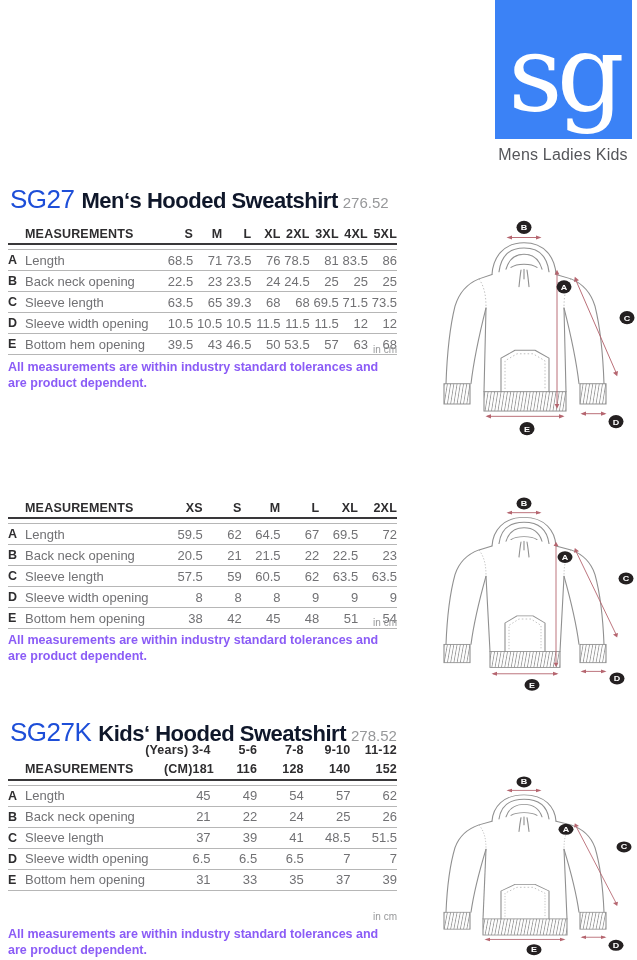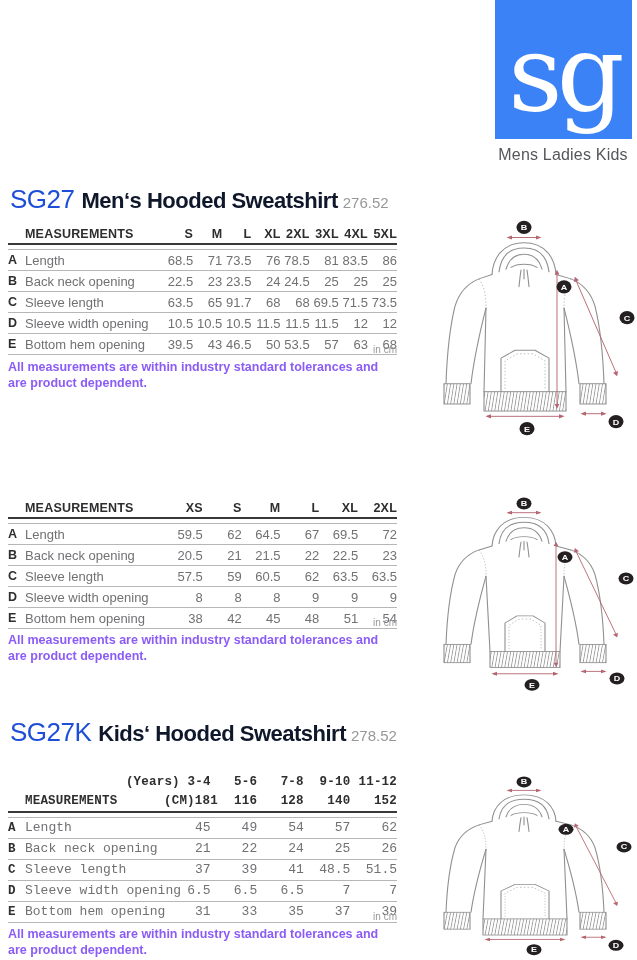--- a/index.html
+++ b/index.html
@@ -107,21 +107,21 @@
         <td>24.5</td>
         <td>25</td>
         <td>25</td>
         <td>25</td>
       </tr>
       <tr>
         <td class="letter">C</td>
         <td class="name">Sleeve length</td>
         <td>63.5</td>
         <td>65</td>
-        <td>91.7</td>
+        <td>39.3</td>
         <td>68</td>
         <td>68</td>
         <td>69.5</td>
         <td>71.5</td>
         <td>73.5</td>
       </tr>
       <tr>
         <td class="letter">D</td>
         <td class="name">Sleeve width opening</td>
         <td>10.5</td>
@@ -356,21 +356,21 @@
         <polygon class="ah" points="134.5,224 129,221.6 129,226.4"></polygon>
       <circle class="lbl" cx="108" cy="238" r="7.5"></circle>
       <text class="ltxt" x="108" y="241.3">E</text>
     </g>
   </svg>
 
   <h2 class="sec-title" style="top:717px;">
     <span class="code">SG27K</span><span class="main">Kids‘ Hooded Sweatshirt</span><span class="ref">278.52</span>
   </h2>
 
-  <table class="spec" style="top:772px;font-family:Liberation Mono, monospace;">
+  <table class="spec" style="top:740px;">
     <colgroup>
         <col style="width:17px">
         <col style="width:139px">
       </colgroup>
     <thead>
       <tr class="yrs">
         <td colspan="3" class="hh">(Years) 3-4</td>
         <td class="hh">5-6</td>
         <td class="hh">7-8</td>
         <td class="hh">9-10</td>

